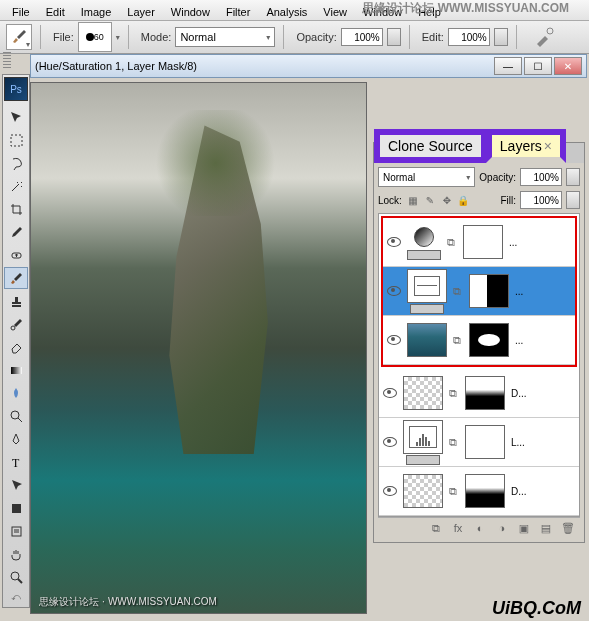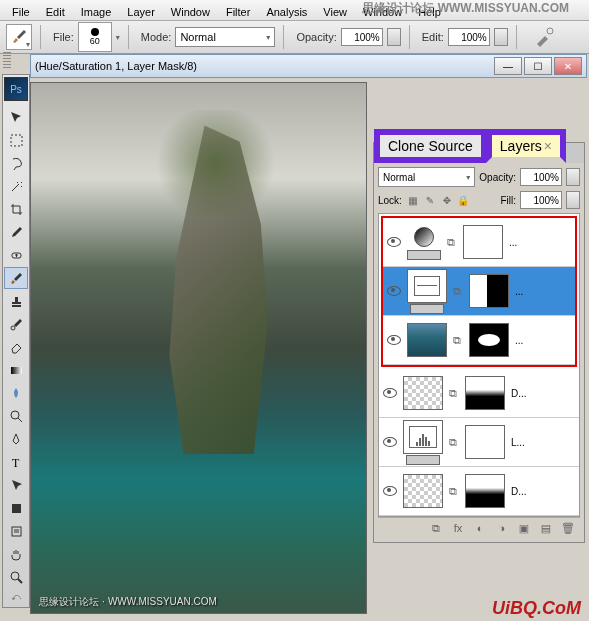--- a/index.html
+++ b/index.html
@@ -3,21 +3,21 @@
 <meta charset="utf-8">
 <style>
 body{margin:0;font-family:Tahoma,Arial,sans-serif;font-size:11px;background:#d4d0c8;width:589px;height:621px;overflow:hidden;position:relative}
 .menubar{background:linear-gradient(to bottom,#f7f7f7,#e3e3e3);border-bottom:1px solid #aaa;display:flex;height:20px;align-items:flex-end;padding:0 4px}
 .menubar span{padding:2px 8px;cursor:default}
 .watermark-top{position:absolute;top:0;right:20px;color:#888;font-size:12px;font-weight:bold;z-index:100}
 .optbar{background:linear-gradient(to bottom,#f0f0f0,#d8d8d8);border-bottom:1px solid #999;height:32px;display:flex;align-items:center;padding:0 6px;gap:4px}
 .tool-drop{width:24px;height:24px;border:1px solid #999;background:#fff;display:flex;align-items:center;justify-content:center;position:relative}
 .brush-icon{width:16px;height:16px}
 .opt-label{margin-left:4px;color:#333}
-.brush-preset{width:32px;height:28px;border:1px solid #999;background:#fff;display:flex;flex-direction:column;align-items:center;justify-content:center}
+.brush-preset{width:32px;height:28px;border:1px solid #999;background:#fff;display:flex;align-items:center;justify-content:center}
 .brush-dot{width:8px;height:8px;background:#000;border-radius:50%}
 .brush-size{font-size:9px}
 .mode-select{width:90px;height:18px;border:1px solid #888;background:#fff;padding:0 4px;display:flex;align-items:center;justify-content:space-between}
 .pct-field{width:38px;height:16px;border:1px solid #888;background:#fff;text-align:right;padding-right:2px;font-size:10px;display:inline-flex;align-items:center;justify-content:flex-end}
 .slide-btn{width:12px;height:16px;border:1px solid #888;background:linear-gradient(to bottom,#f0f0f0,#ccc)}
 .airbrush-icon{width:22px;height:22px;margin-left:8px}
 .docwrap{position:absolute;top:54px;left:30px;right:2px;bottom:0}
 .dochdr{background:linear-gradient(to bottom,#e8f0fa,#c8d8ea);height:22px;border:1px solid #7a96b4;display:flex;align-items:center;padding:0 4px;gap:48px}
 .winbtns{display:flex;gap:2px;margin-left:auto}
 .winbtn{width:26px;height:16px;border:1px solid #888;background:linear-gradient(to bottom,#fafafa,#d8d8d8);display:flex;align-items:center;justify-content:center;font-size:10px}
@@ -59,21 +59,21 @@
 .layer-name{font-size:10px;color:#000;flex:1}
 .layer.selected .layer-name{color:#000}
 .adj-icon{width:30px;height:24px;position:relative;display:flex;align-items:center;justify-content:center}
 .grad-circ{width:18px;height:18px;border-radius:50%;background:linear-gradient(135deg,#000,#fff);border:1px solid #444}
 .curves-icon{width:24px;height:18px;border:1px solid #666;background:#fff;position:relative}
 .curves-icon::after{content:"";position:absolute;left:2px;right:2px;top:8px;height:1px;background:#666}
 .levels-icon{width:24px;height:18px;border:1px solid #666;background:#fff;display:flex;align-items:flex-end;justify-content:center;gap:1px;padding:1px}
 .levels-icon span{width:2px;background:#666}
 .panel-footer{display:flex;justify-content:flex-end;gap:6px;padding:3px 4px;background:#d4d0c8;border-top:1px solid #aaa}
 .panel-footer span{width:16px;height:14px;display:flex;align-items:center;justify-content:center;color:#666;font-size:11px}
-.corner-wm{position:absolute;bottom:2px;right:8px;color:#b91c1c;font-size:18px;font-weight:bold;font-style:italic;z-index:200}
+.corner-wm{position:absolute;bottom:2px;right:8px;color:#000000;font-size:18px;font-weight:bold;font-style:italic;z-index:200}
 .chev{font-size:8px;color:#666}
 .under-thumb{width:32px;height:8px;border:1px solid #666;background:#ccc;margin-top:1px}
 .thumb-stack{display:flex;flex-direction:column;align-items:center}
 .sea-thumb{background:linear-gradient(to bottom,#5a8aaa 0%,#2a6878 40%,#1a4858 100%)}
 .rock-thumb{background:linear-gradient(to bottom,#e8e8e8 0%,#3a3a3a 60%,#1a1a1a 100%)}
 .checker{background-image:linear-gradient(45deg,#ccc 25%,transparent 25%),linear-gradient(-45deg,#ccc 25%,transparent 25%),linear-gradient(45deg,transparent 75%,#ccc 75%),linear-gradient(-45deg,transparent 75%,#ccc 75%);background-size:8px 8px;background-position:0 0,0 4px,4px -4px,-4px 0}
 .grip{position:absolute;top:52px;left:3px;width:8px;height:18px;background:repeating-linear-gradient(to bottom,#888 0,#888 1px,transparent 1px,transparent 3px)}
 .vsep{width:1px;height:24px;background:#aaa;margin:0 4px}
 </style>
 </head>

